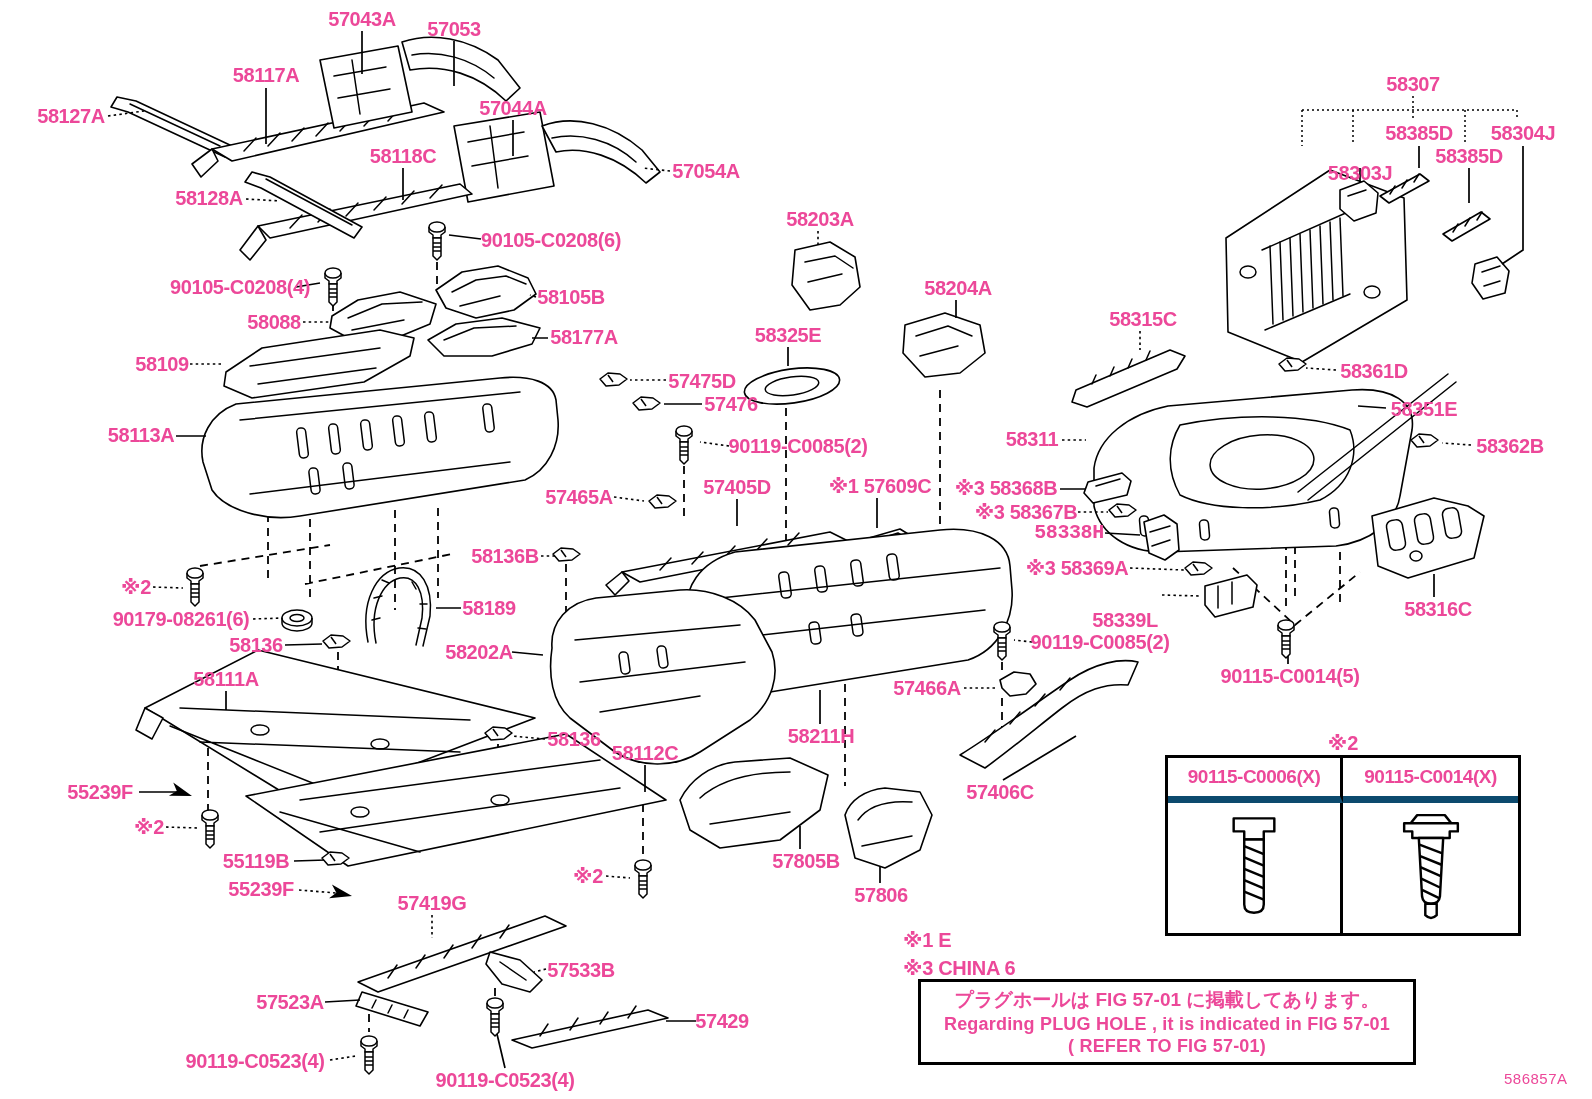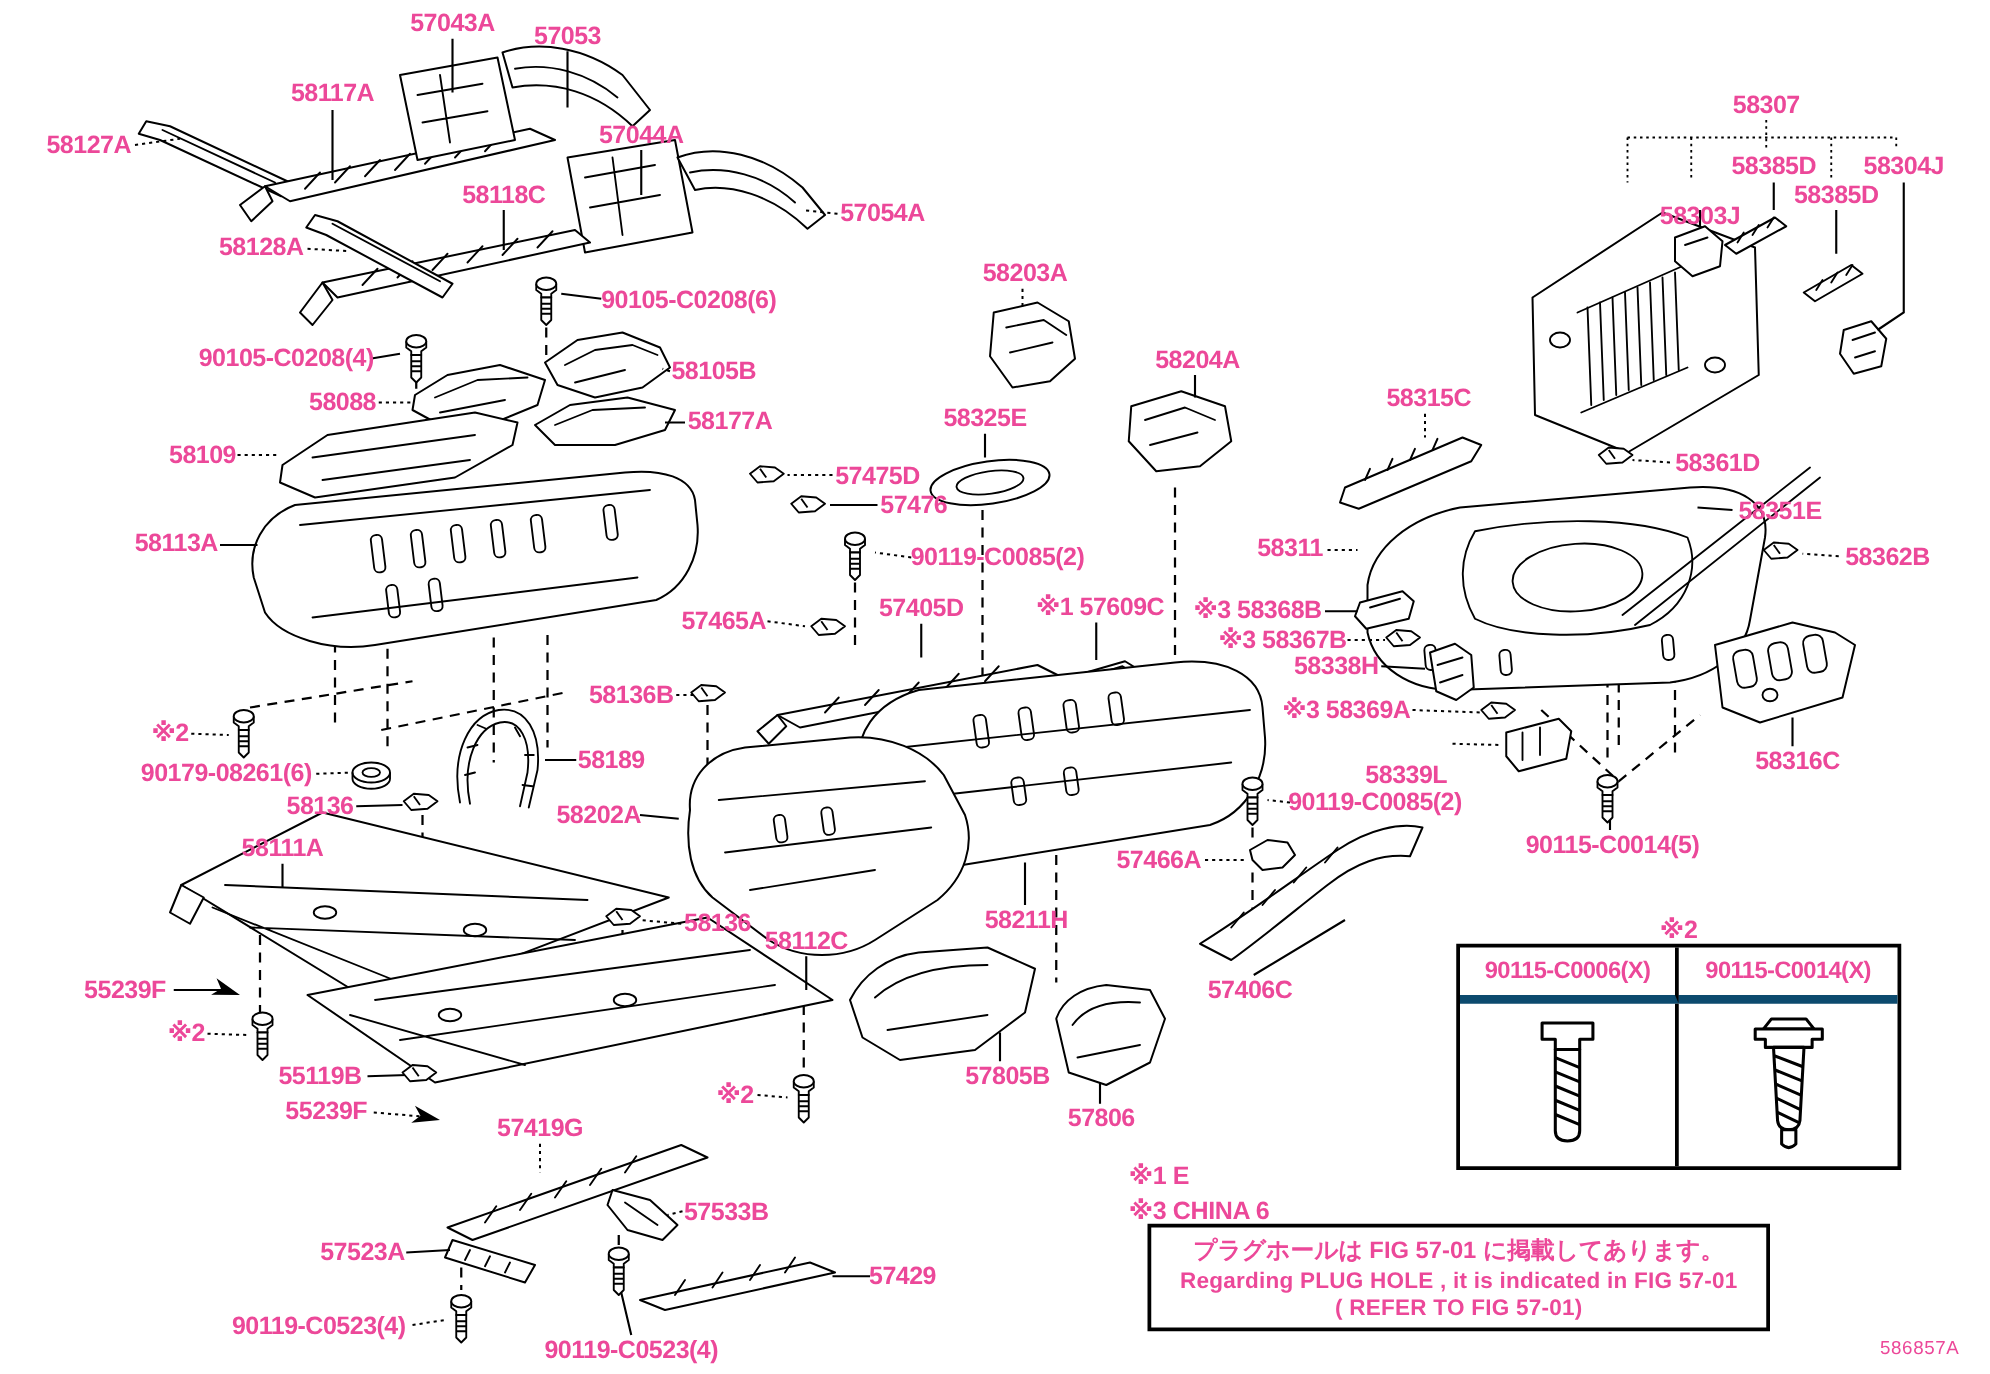--- a/index.html
+++ b/index.html
@@ -310,21 +310,21 @@
   <div id="labels-layer">
       <div class="plabel" style="left: 362px; top: 19px;">57043A</div>
       <div class="plabel" style="left: 454px; top: 29px; text-align: center;">57053</div>
       <div class="plabel" style="left: 266px; top: 75px;">58117A</div>
       <div class="plabel" style="left: 71px; top: 116px;">58127A</div>
       <div class="plabel" style="left: 513px; top: 108px;">57044A</div>
       <div class="plabel" style="left: 403px; top: 156px;">58118C</div>
       <div class="plabel" style="left: 706px; top: 171px;">57054A</div>
       <div class="plabel" style="left: 209px; top: 198px;">58128A</div>
       <div class="plabel" style="left: 551px; top: 240px;">90105-C0208(6)</div>
-      <div class="plabel" style="left: 229px; top: 287px;">90105-C0208(4)</div>
+      <div class="plabel" style="left: 240px; top: 287px;">90105-C0208(4)</div>
       <div class="plabel" style="left: 571px; top: 297px;">58105B</div>
       <div class="plabel" style="left: 274px; top: 322px;">58088</div>
       <div class="plabel" style="left: 584px; top: 337px;">58177A</div>
       <div class="plabel" style="left: 162px; top: 364px;">58109</div>
       <div class="plabel" style="left: 141px; top: 435px;">58113A</div>
       <div class="plabel" style="left: 820px; top: 219px;">58203A</div>
       <div class="plabel" style="left: 788px; top: 335px;">58325E</div>
       <div class="plabel" style="left: 958px; top: 288px;">58204A</div>
       <div class="plabel" style="left: 702px; top: 381px;">57475D</div>
       <div class="plabel" style="left: 731px; top: 404px;">57476</div>
@@ -357,21 +357,21 @@
       <div class="plabel" style="left: 1523px; top: 133px;">58304J</div>
       <div class="plabel" style="left: 1360px; top: 173px;">58303J</div>
       <div class="plabel" style="left: 1469px; top: 156px;">58385D</div>
       <div class="plabel" style="left: 1143px; top: 319px;">58315C</div>
       <div class="plabel" style="left: 1374px; top: 371px;">58361D</div>
       <div class="plabel" style="left: 1424px; top: 409px;">58351E</div>
       <div class="plabel" style="left: 1032px; top: 439px;">58311</div>
       <div class="plabel" style="left: 1510px; top: 446px;">58362B</div>
       <div class="plabel" style="left: 1006px; top: 488px;">※3 58368B</div>
       <div class="plabel" style="left: 1026px; top: 512px;">※3 58367B</div>
-      <div class="plabel" style="left: 1069px; top: 533px;">58338H</div>
+      <div class="plabel" style="left: 1069px; top: 533px; font-family: Liberation Mono, monospace;">58338H</div>
       <div class="plabel" style="left: 1077px; top: 568px;">※3 58369A</div>
       <div class="plabel" style="left: 1125px; top: 595px; margin-top: 25px;">58339L</div>
       <div class="plabel" style="left: 1438px; top: 609px;">58316C</div>
       <div class="plabel" style="left: 1100px; top: 642px;">90119-C0085(2)</div>
       <div class="plabel" style="left: 1290px; top: 676px;">90115-C0014(5)</div>
       <div class="plabel" style="left: 290px; top: 1002px;">57523A</div>
       <div class="plabel" style="left: 581px; top: 970px;">57533B</div>
       <div class="plabel" style="left: 722px; top: 1021px;">57429</div>
       <div class="plabel" style="left: 255px; top: 1061px;">90119-C0523(4)</div>
       <div class="plabel" style="left: 505px; top: 1080px;">90119-C0523(4)</div>

